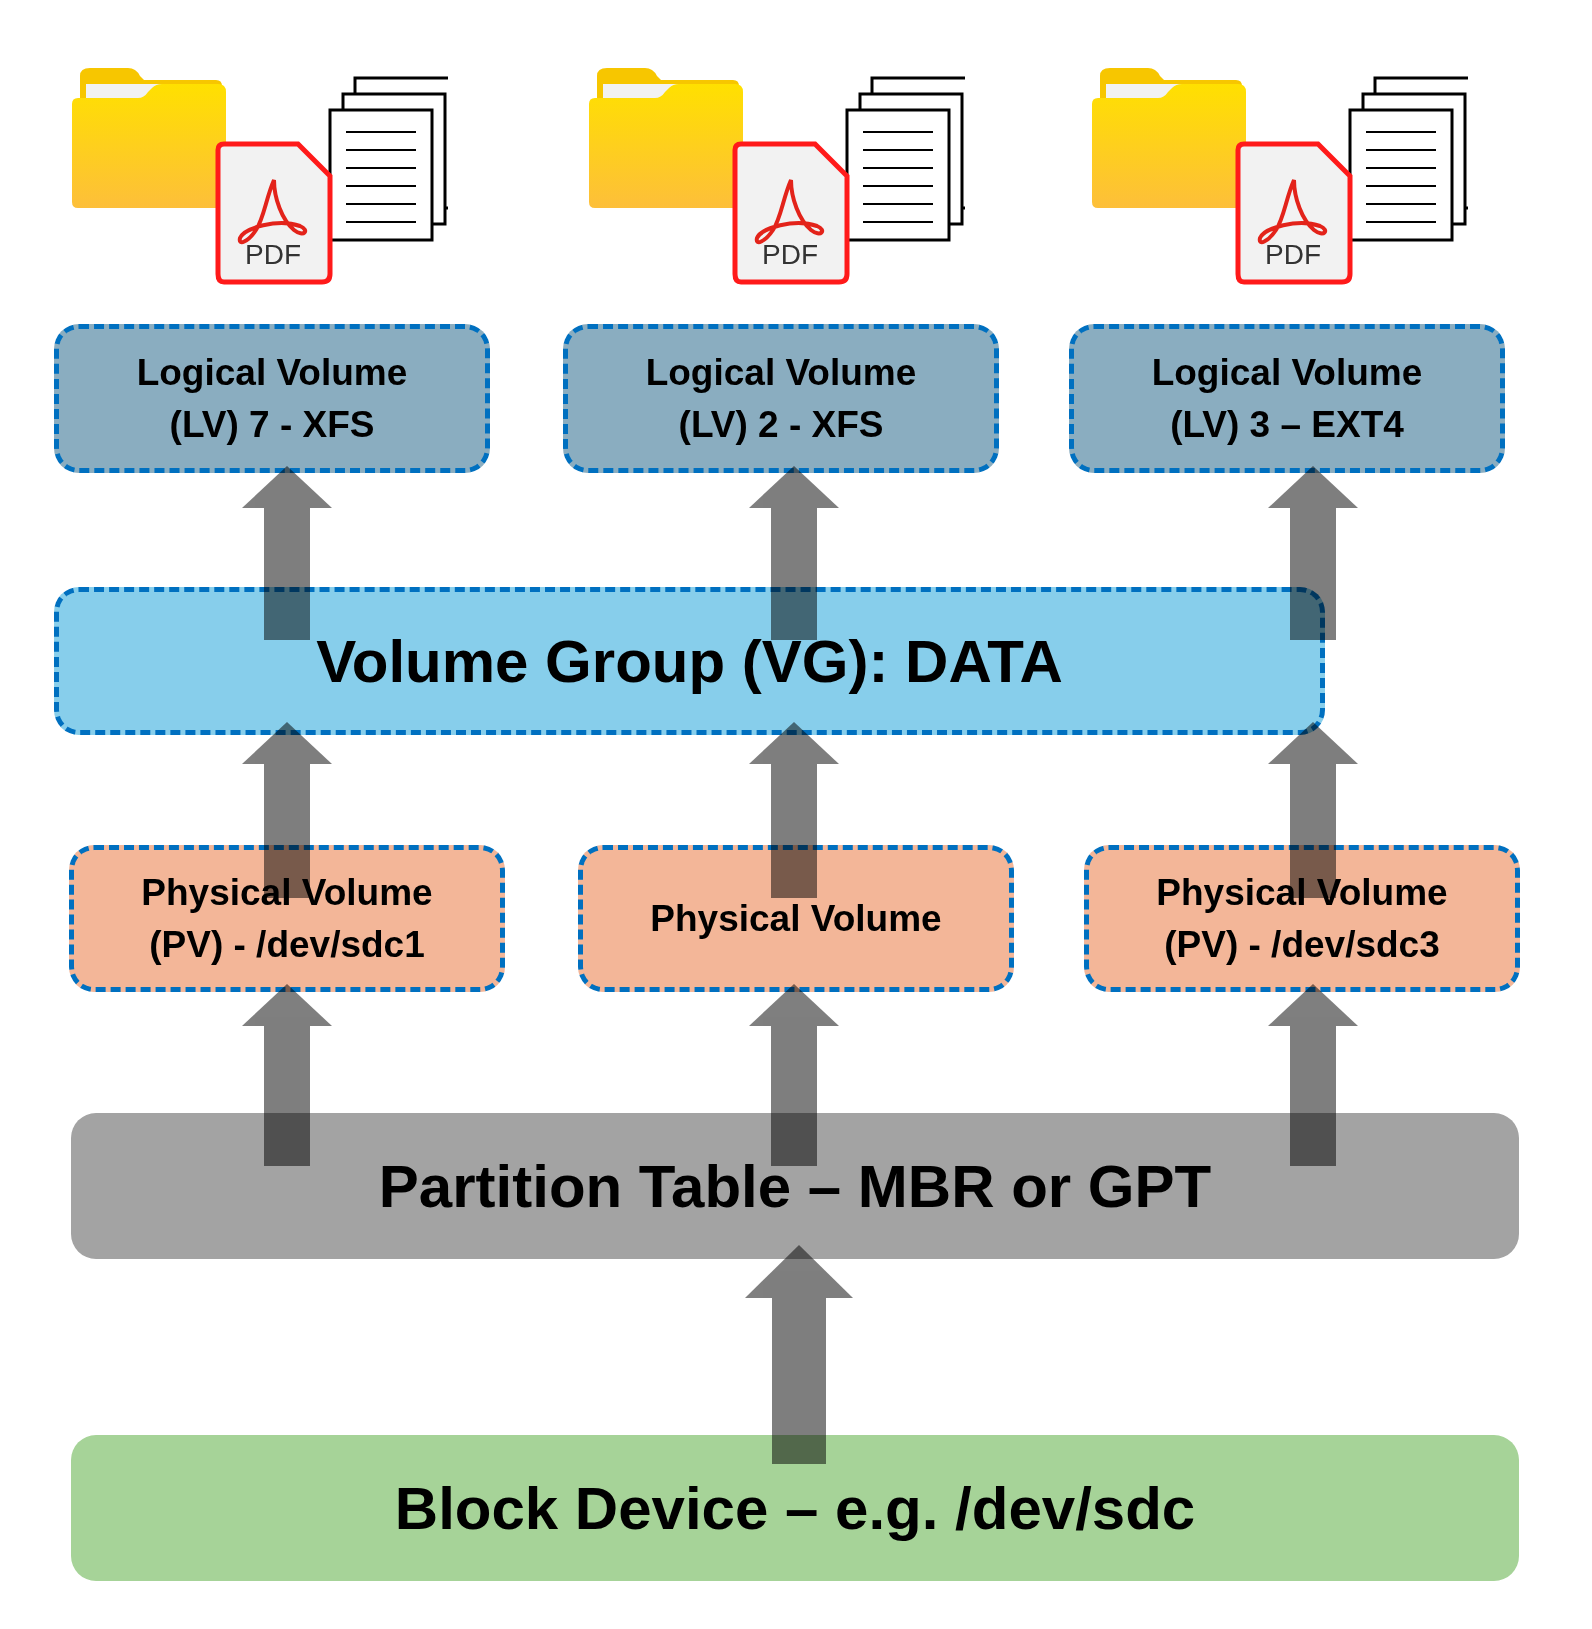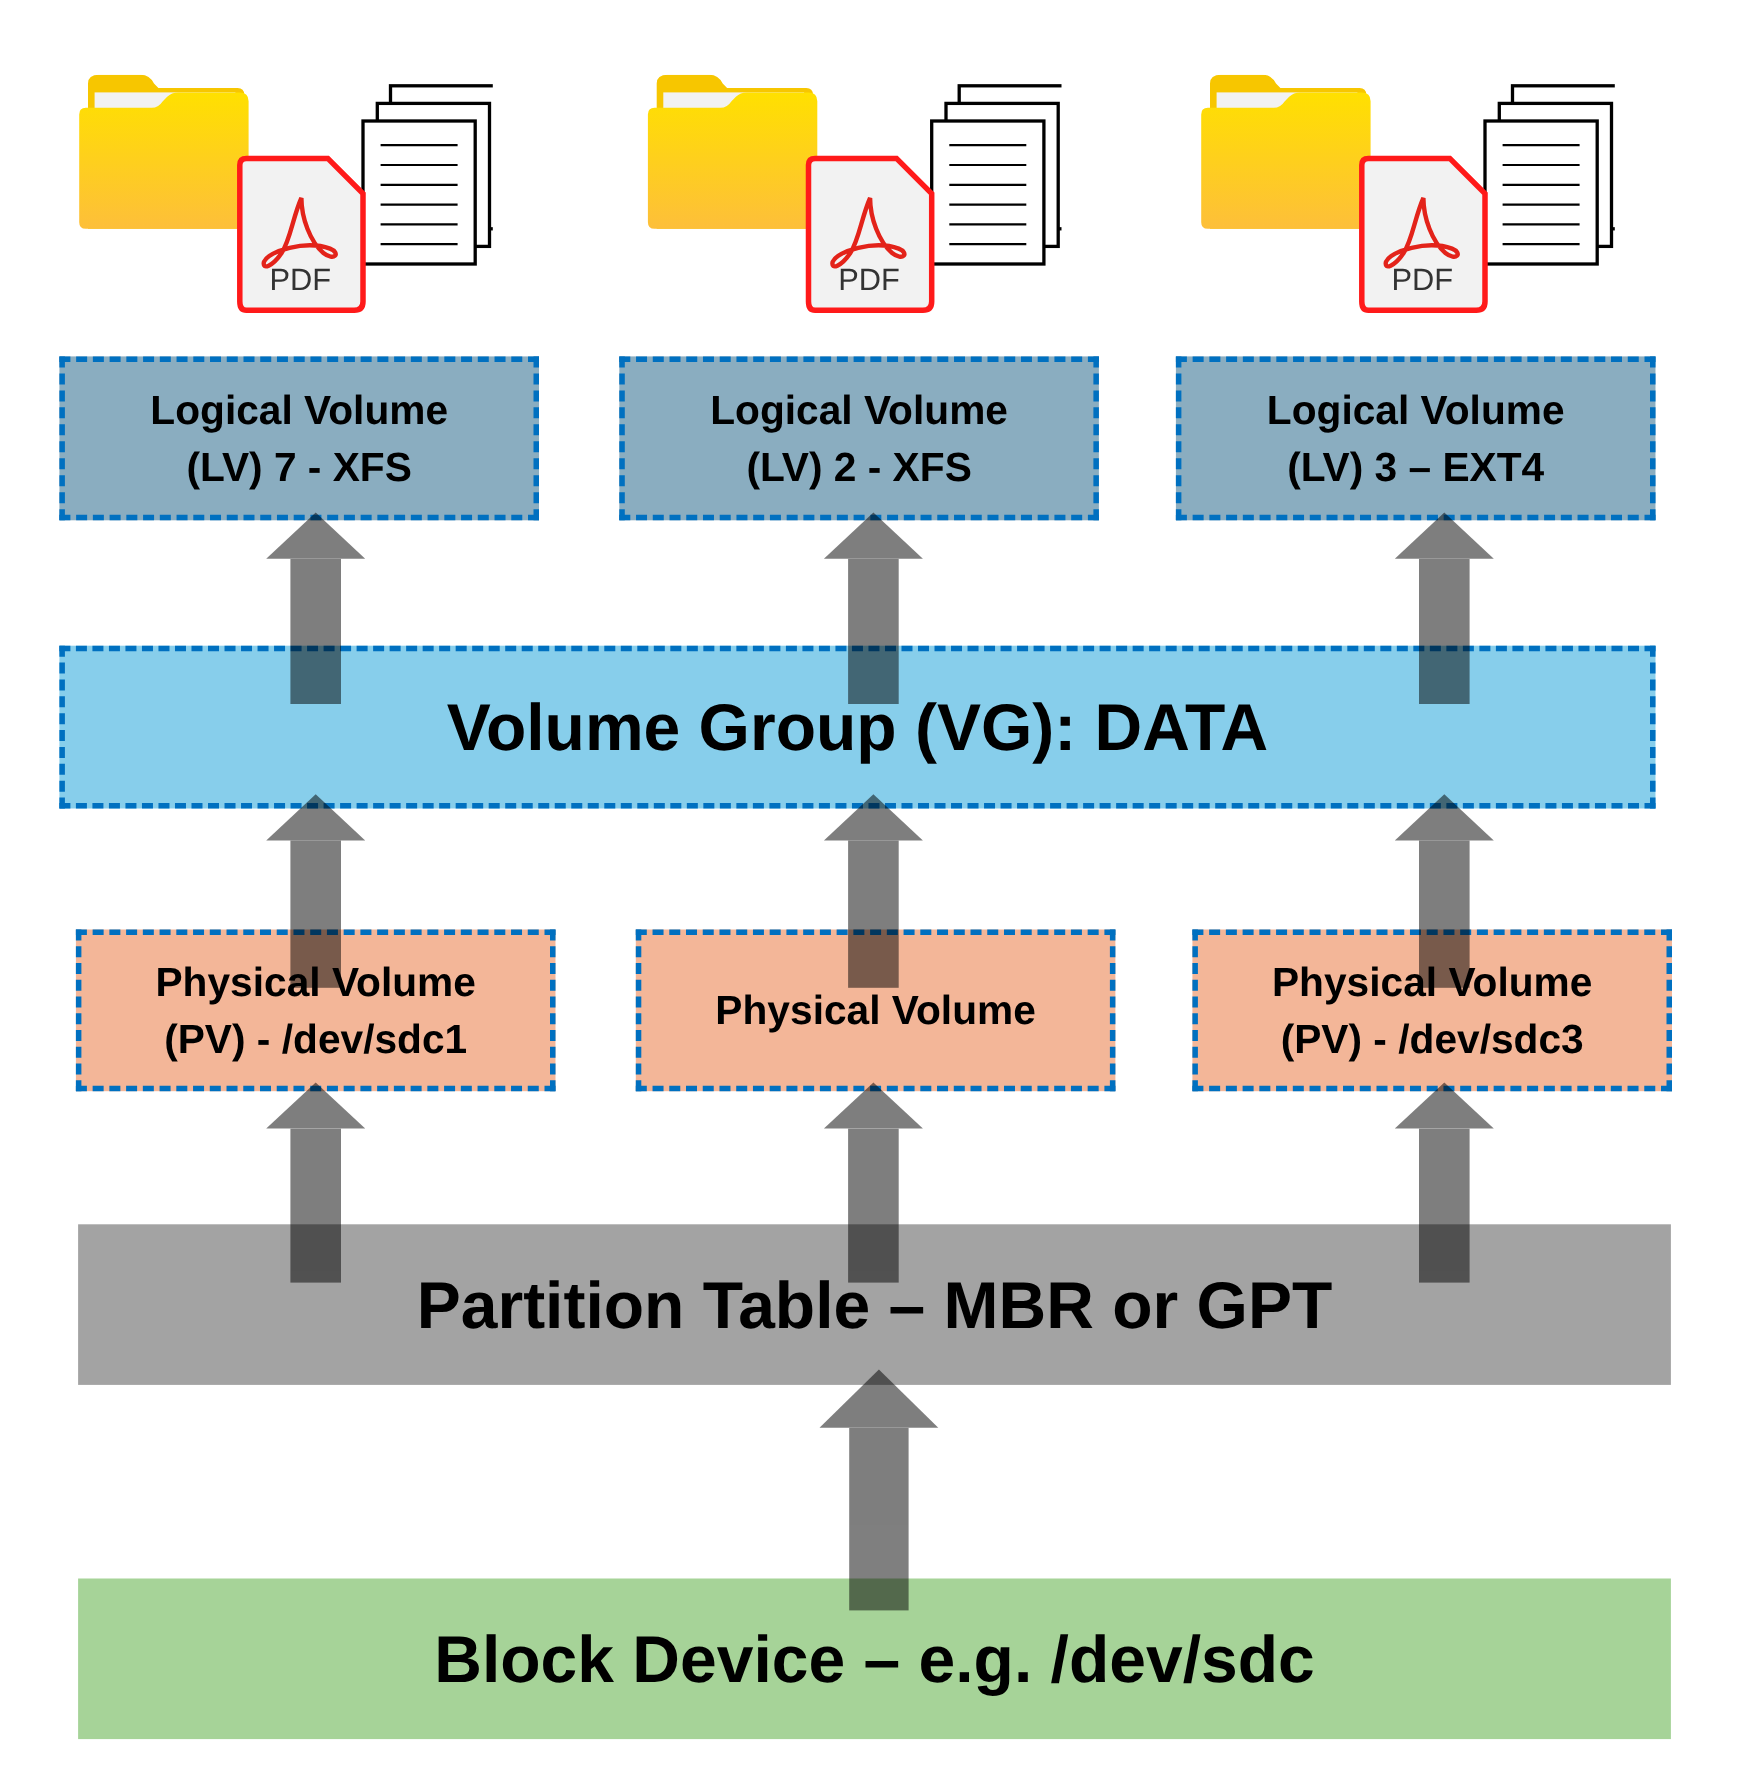--- a/index.html
+++ b/index.html
@@ -1,20 +1,20 @@
 <!DOCTYPE html>
 <html><head>
 <meta charset="utf-8">
 <style>
   html, body { margin: 0; padding: 0; background: #ffffff; }
   body { width: 1592px; height: 1629px; position: relative; overflow: hidden;
          font-family: "Liberation Sans", "DejaVu Sans", sans-serif; }
   .box { position: absolute; box-sizing: border-box; display: flex; flex-direction: column;
          align-items: center; justify-content: center; text-align: center; color: #000;
-         font-weight: bold; }
+         font-weight: bold; border-radius: 25px; }
   .dashed { border: 5px dashed #0070C0; }
   .lv { background: #8AADC0; font-size: 37px; line-height: 52px; }
   .pv { background: #F3B698; font-size: 37px; line-height: 52px; }
   .vg { background: #87CEEB; font-size: 60px; }
   .pt { background: #a3a3a3; font-size: 60px; }
   .bd { background: #A6D398; font-size: 60px; }
   .arrow { position: absolute; width: 90px; opacity: 0.5; pointer-events: none; }
   .arrow .head { width: 0; height: 0; border-left: 45px solid transparent; border-right: 45px solid transparent;
                  border-bottom: 42px solid #000; margin: 0 auto; }
   .arrow .shaft { width: 46px; margin: 0 auto; background: #000; }
@@ -132,21 +132,21 @@
 </div>
 <div class="box dashed lv" style="left:563px; top:324px; width:436px; height:149px;">
   <span>Logical Volume</span>
   <span>(LV) 2 - XFS</span>
 </div>
 <div class="box dashed lv" style="left:1069px; top:324px; width:436px; height:149px;">
   <span>Logical Volume</span>
   <span>(LV) 3 – EXT4</span>
 </div>
 
-<div class="box dashed vg" style="left:54px; top:587px; width:1451px; height:148px;">
+<div class="box dashed vg" style="left:54px; top:587px; width:1271px; height:148px;">
   <span>Volume Group (VG): DATA</span>
 </div>
 
 <div class="box dashed pv" style="left:69px; top:845px; width:436px; height:147px;">
   <span>Physical Volume</span>
   <span>(PV) - /dev/sdc1</span>
 </div>
 <div class="box dashed pv" style="left:578px; top:845px; width:436px; height:147px;">
   <span>Physical Volume</span>
 </div>

